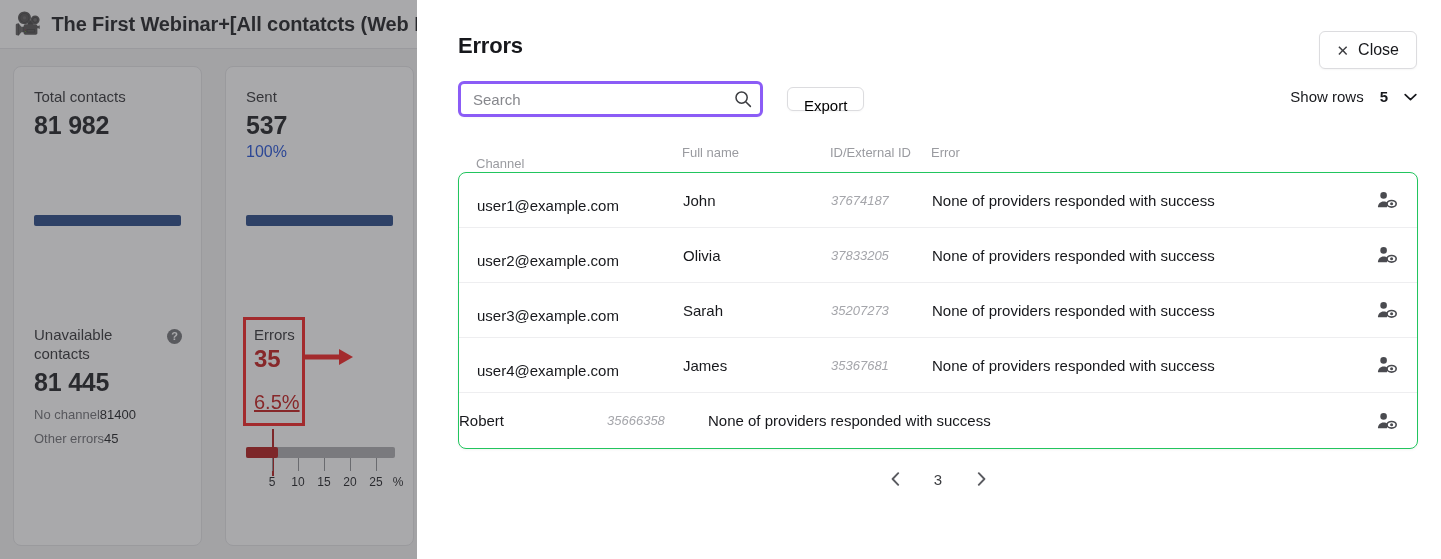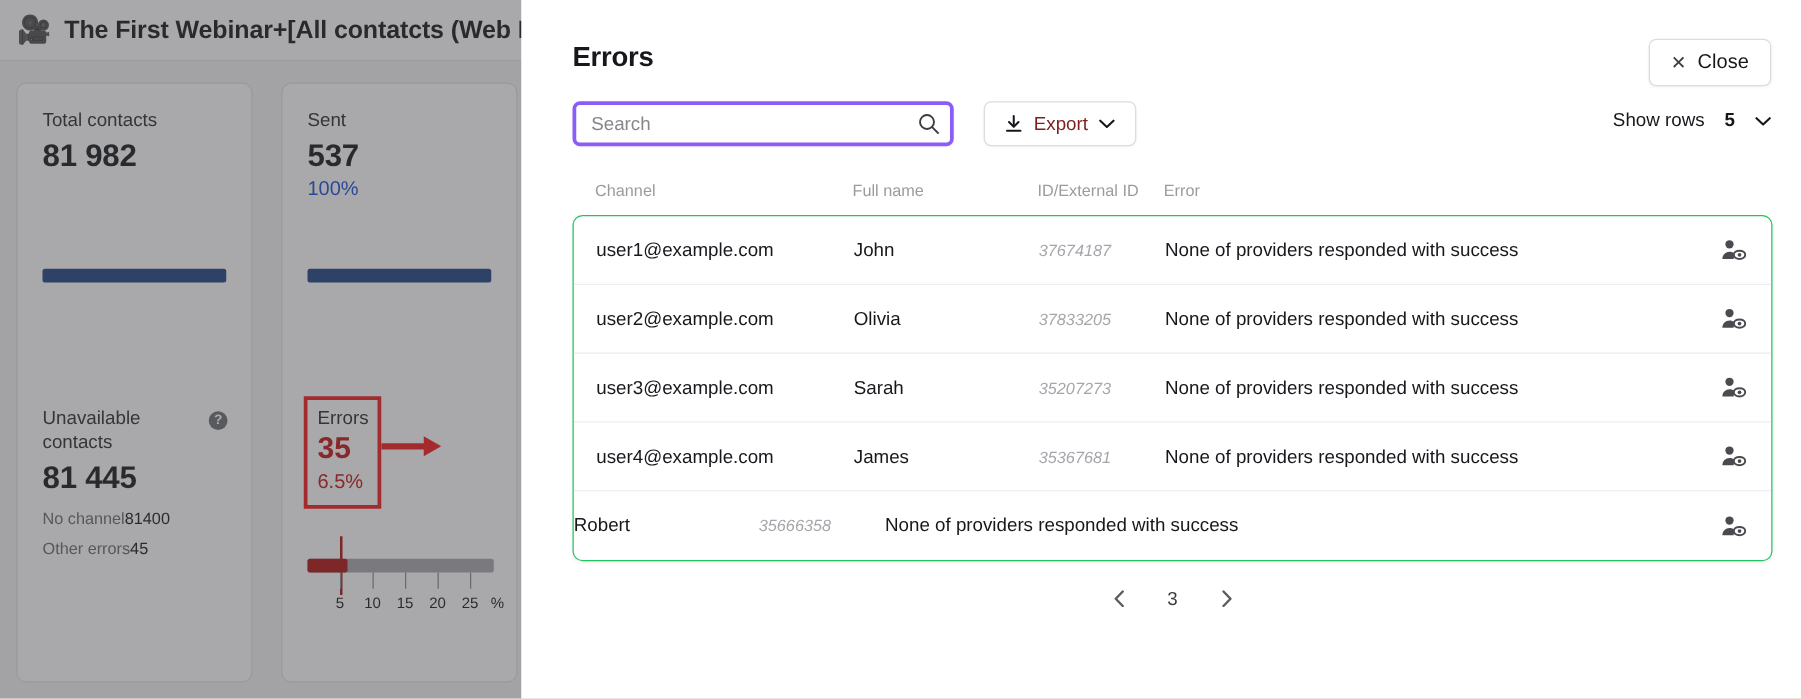--- a/index.html
+++ b/index.html
@@ -79,21 +79,21 @@
 
   
   .errors-box {
     position: absolute; left: 17px; top: 250px;
     width: 62px; padding: 6px 8px 9px 8px;
     border: 3px solid #f51b1b;
     background: rgba(255,255,255,0.0);
   }
   .errors-box .eb-label { font-size: 15px; color: #2c2d31; }
   .errors-box .eb-value { font-size: 24px; font-weight: bold; color: #c21414; margin-top: 2px; }
-  .errors-box .eb-pct { font-size: 16px; color: #c21414; margin-top: 4px; }
+  .errors-box .eb-pct { font-size: 20px; color: #c21414; margin-top: 18px; text-decoration: underline; }
 
   .arrow-annot {
     position: absolute; left: 305px; top: 348px;
     width: 48px; height: 18px;
   }
 
   .gauge {
     position: absolute; left: 20px; top: 380px; width: 152px;
   }
   .gauge-track {
@@ -168,43 +168,44 @@
     font-size: 15px; font-family: inherit; color: #701a75;
     background: #fff; outline: none;
     box-shadow: 0 1px 2px rgba(0,0,0,0.03);
   }
   .search-input::placeholder { color: #86878c; }
   .search-icon {
     position: absolute; right: 11px; top: 9px;
     width: 18px; height: 18px; pointer-events: none;
   }
   .export-btn {
-    height: 36px; padding: 0 16px;
+    height: 24px; padding: 0 16px;
     background: #ffffff; border: 1px solid #dcdcdf; border-radius: 6px;
     display: flex; align-items: center; gap: 9px;
-    font-size: 15px; color: #7f1d1d; cursor: pointer;
+    font-size: 15px; color: #000000; cursor: pointer;
     box-shadow: 0 1px 2px rgba(0,0,0,0.03);
+    flex-direction: column;
   }
 
   .showrows {
     position: absolute; right: 24px; top: 88px;
     display: flex; align-items: center; gap: 16px;
     font-size: 15px; color: #17181c;
   }
   .showrows .sr-val { font-weight: bold; }
   .chev { width: 13px; height: 8px; }
 
   
   .table-head {
     position: absolute; left: 41px; top: 145px;
     width: 960px;
     display: flex;
     font-size: 13px; color: #9a9ba0;
   }
-  .col-channel { width: 224px; padding-left: 18px; }
+  .col-channel { width: 224px; padding-left: 18px; margin-top: 11px; }
   .col-name    { width: 148px; }
   .col-id      { width: 101px; }
   .col-error   { flex: 1; }
   .col-act     { width: 60px; }
 
   .table-body {
     position: absolute; left: 41px; top: 172px;
     width: 960px;
     background: #ffffff;
     border: 1px solid #22c55e;

